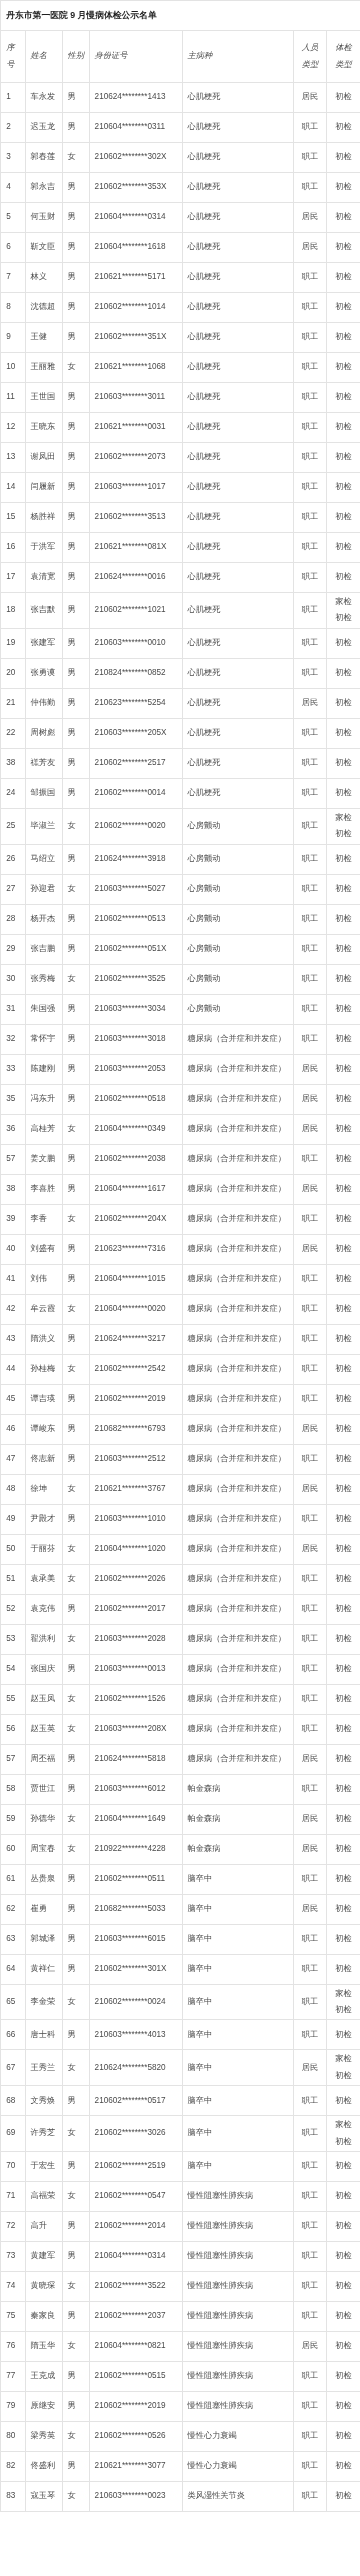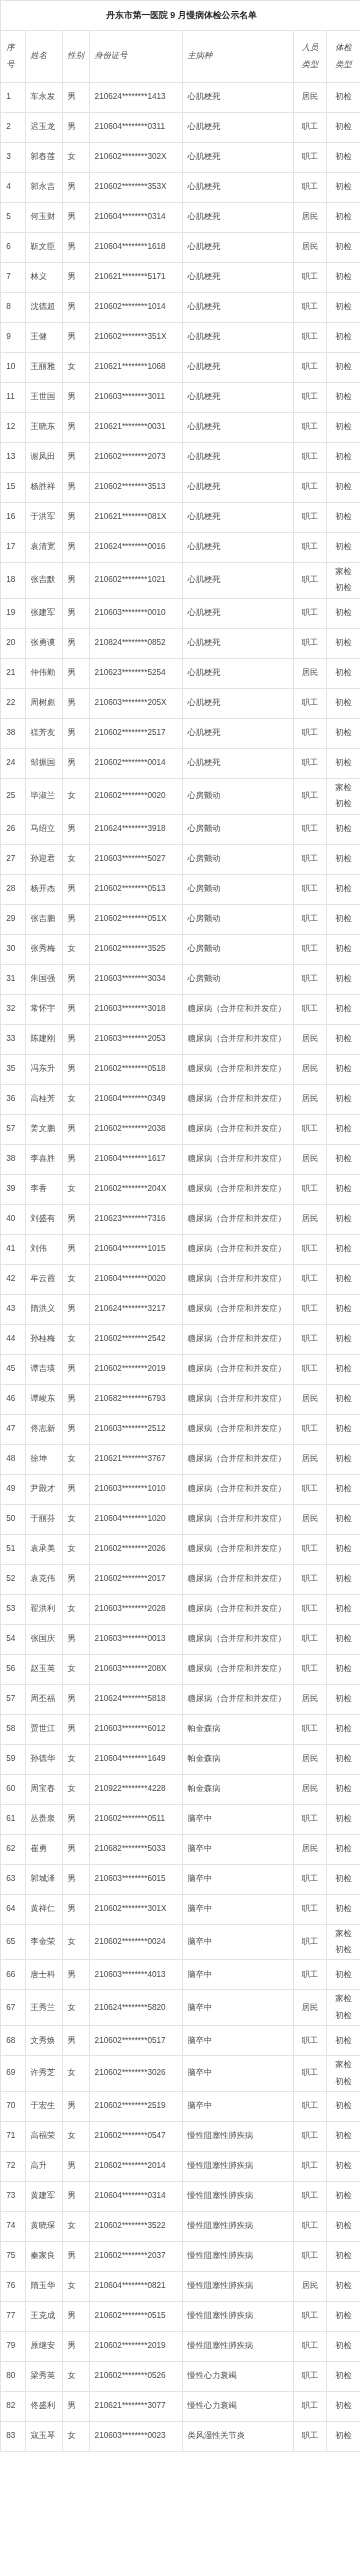--- a/index.html
+++ b/index.html
@@ -34,21 +34,21 @@
   td{height:27px;}
   th{height:49px;font-style:italic;}
   .a-left{text-align:left;padding:1px 2.1px 1px 4.6px;}
   .a-left-tight{text-align:left;padding:1px 3.1px 1px 5.2px;}
   .a-center{text-align:center;padding:1px 4.6px;}
   .title-cell{
     height:27px;
     font-size:8.8px;
     font-weight:700;
     color:#1f1f1f;
-    text-align:center;
+    text-align:left;
     padding:1px 3.1px 1px 5.2px;
     line-height:1.6;
     word-break:keep-all;
   }
 </style>
 </head>
 <body>
 
 <table>
   <colgroup>
@@ -186,20 +186,29 @@
       <tr>
         <td class="a-left-tight">13</td>
         <td class="a-left">谢凤田</td>
         <td class="a-left">男</td>
         <td class="a-left">210602********2073</td>
         <td class="a-left">心肌梗死</td>
         <td class="a-center">职工</td>
         <td class="a-center">初检</td>
       </tr>
       <tr>
+        <td class="a-left-tight">14</td>
+        <td class="a-left">闫履新</td>
+        <td class="a-left">男</td>
+        <td class="a-left">210603********1017</td>
+        <td class="a-left">心肌梗死</td>
+        <td class="a-center">职工</td>
+        <td class="a-center">初检</td>
+      </tr>
+      <tr>
         <td class="a-left-tight">15</td>
         <td class="a-left">杨胜祥</td>
         <td class="a-left">男</td>
         <td class="a-left">210602********3513</td>
         <td class="a-left">心肌梗死</td>
         <td class="a-center">职工</td>
         <td class="a-center">初检</td>
       </tr>
       <tr>
         <td class="a-left-tight">16</td>
@@ -532,20 +541,29 @@
         <td class="a-left">210603********2028</td>
         <td class="a-left">糖尿病（合并症和并发症）</td>
         <td class="a-center">职工</td>
         <td class="a-center">初检</td>
       </tr>
       <tr>
         <td class="a-left-tight">54</td>
         <td class="a-left">张国庆</td>
         <td class="a-left">男</td>
         <td class="a-left">210603********0013</td>
+        <td class="a-left">糖尿病（合并症和并发症）</td>
+        <td class="a-center">职工</td>
+        <td class="a-center">初检</td>
+      </tr>
+      <tr>
+        <td class="a-left-tight">55</td>
+        <td class="a-left">赵玉凤</td>
+        <td class="a-left">女</td>
+        <td class="a-left">210602********1526</td>
         <td class="a-left">糖尿病（合并症和并发症）</td>
         <td class="a-center">职工</td>
         <td class="a-center">初检</td>
       </tr>
       <tr>
         <td class="a-left-tight">56</td>
         <td class="a-left">赵玉英</td>
         <td class="a-left">女</td>
         <td class="a-left">210603********208X</td>
         <td class="a-left">糖尿病（合并症和并发症）</td>

